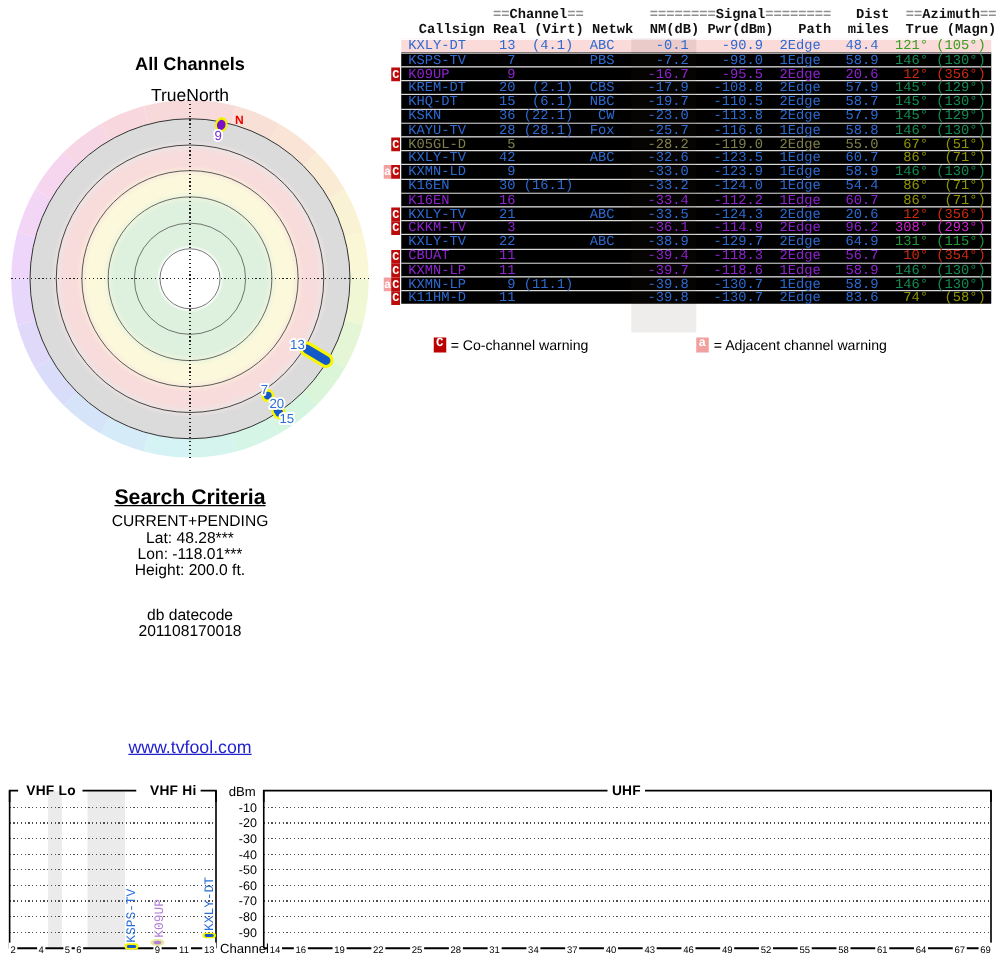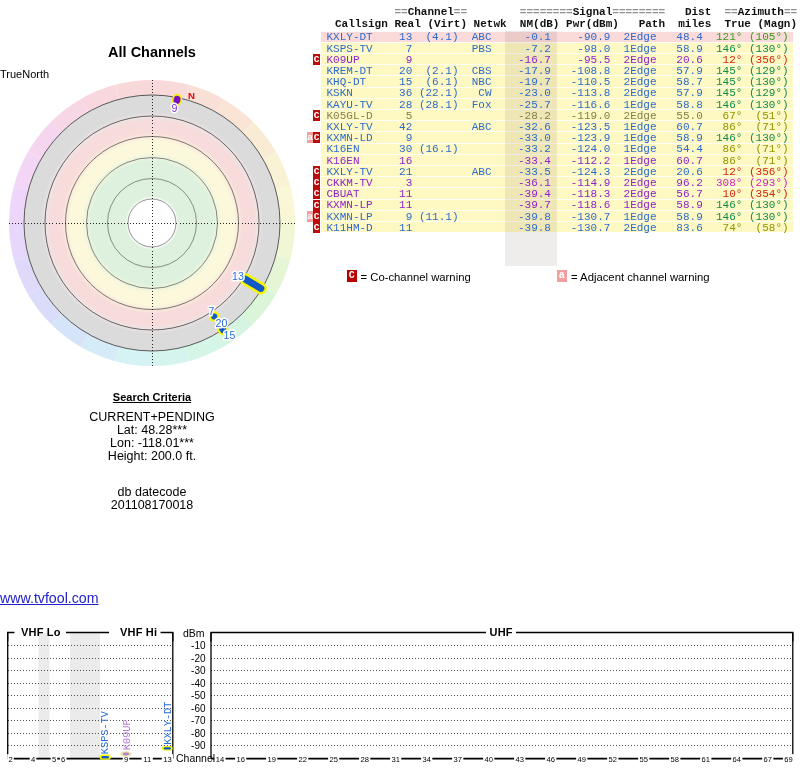--- a/index.html
+++ b/index.html
@@ -2,39 +2,39 @@
 <html><head><meta charset="utf-8"><style>
 html,body{margin:0;padding:0;background:#fff;width:800px;height:768px;position:relative;overflow:hidden}
 body{font-family:"Liberation Sans",sans-serif}
 .dot{stroke:#4f4f4f;stroke-width:1;stroke-dasharray:1 2;shape-rendering:crispEdges}
 .dot2{stroke:#222;stroke-width:1;stroke-dasharray:1 2.1;shape-rendering:crispEdges}
 .frm{stroke:#000;stroke-width:1.3;fill:none}
 .blab{font-family:"Liberation Sans",sans-serif;fill:#000}
 .hdr{font-family:"Liberation Sans",sans-serif;font-weight:bold;font-size:11px;fill:#000;letter-spacing:.2px}
 .stn{font-family:"Liberation Mono",monospace;font-size:10.3px}
 #title{position:absolute;left:0;top:44px;width:304px;text-align:center;font-size:14.5px;font-weight:bold}
-#tnorth{position:absolute;left:0;top:67.5px;width:304px;text-align:left;font-size:11px}
+#tnorth{position:absolute;left:0;top:67.5px;width:304px;text-align:center;font-size:14px}
 #tblhead{position:absolute;left:329px;top:6.2px;width:473px;font:bold 11px "Liberation Mono",monospace;line-height:12.3px;white-space:pre;padding-left:6px;box-sizing:border-box;color:#111}
 #tblhead .ul{text-decoration-skip-ink:none;text-decoration-thickness:1px;text-underline-offset:1.5px}
 .gy{color:#909090}
 #tbl{position:absolute;left:320.5px;top:30.5px;width:472.5px}
-.trow{position:relative;height:11.215px;background:#fef9c3;box-shadow:inset 0 1px 0 rgba(255,255,255,.85);font:11px "Liberation Mono",monospace;white-space:pre}
+.trow{position:relative;height:11.215px;background:#000000;box-shadow:inset 0 1px 0 rgba(255,255,255,.85);font:11px "Liberation Mono",monospace;white-space:pre}
 .trow.pinkrow{background:#fbdada}
 .tx{position:absolute;left:6px;top:0.95px}
 #nmshade{position:absolute;left:184.5px;top:0;width:51.5px;height:235.6px;background:rgba(70,40,40,.088);z-index:5}
 .trow .tx{z-index:6}
 .wc{position:absolute;left:-7.5px;top:1.1px;width:7.3px;height:11px;background:#bb0c0c;color:#fff;font:bold 9.5px "Liberation Mono",monospace;text-align:center;line-height:11px;z-index:7}
 .wa{position:absolute;left:-14px;top:1.1px;width:7.3px;height:11px;background:#f2a0a0;color:#fff;font:bold 9.5px "Liberation Mono",monospace;text-align:center;line-height:11px;z-index:7}
 #legend{position:absolute;left:347px;top:270.2px;height:12px;font-family:"Liberation Sans",sans-serif}
 .lbx{position:absolute;top:0;width:9.5px;height:11.6px;background:#bb0000;color:#fff;font:bold 10px "Liberation Mono",monospace;text-align:center;line-height:11.5px}
 .lba{background:#f29f9f}
 .ltx{position:absolute;top:0.6px;font-size:11.3px;color:#000;white-space:pre}
 #search{position:absolute;left:0;top:391px;width:304px;text-align:center;font-size:12.5px;line-height:13px;color:#000}
-#search .sc{font-weight:bold;text-decoration:underline;font-size:11px}
-#link{position:absolute;left:0;top:589.5px;width:304px;text-align:left;font-size:14.2px}
+#search .sc{font-weight:bold;text-decoration:underline;font-size:17px}
+#link{position:absolute;left:0;top:589.5px;width:304px;text-align:center;font-size:14.2px}
 #link span{color:#2222cc;text-decoration:underline}
 </style></head>
 <body>
 <svg width="800" height="768" viewBox="0 0 800 768" xmlns="http://www.w3.org/2000/svg" style="position:absolute;left:0;top:0">
 <defs>
 <radialGradient id="rg" gradientUnits="userSpaceOnUse" cx="152" cy="223" r="128">
 <stop offset="0.0000" stop-color="#ffffff"></stop>
 <stop offset="0.1891" stop-color="#ffffff"></stop>
 <stop offset="0.2094" stop-color="#def1de"></stop>
 <stop offset="0.4766" stop-color="#def1de"></stop>
@@ -224,20 +224,21 @@
 <div class="trow "><div class="tx"><span style="color:#2d6ad0">KHQ-DT     15  (6.1)  NBC  </span><span style="color:#2d6ad0">  -19.7   -110.5  2Edge   58.7</span><span style="color:#128a50">  145° (130°)</span></div></div>
 <div class="trow "><div class="tx"><span style="color:#2d6ad0">KSKN       36 (22.1)   CW  </span><span style="color:#2d6ad0">  -23.0   -113.8  2Edge   57.9</span><span style="color:#128a50">  145° (129°)</span></div></div>
 <div class="trow "><div class="tx"><span style="color:#2d6ad0">KAYU-TV    28 (28.1)  Fox  </span><span style="color:#2d6ad0">  -25.7   -116.6  1Edge   58.8</span><span style="color:#128a50">  146° (130°)</span></div></div>
 <div class="trow "><span class="wc">C</span><div class="tx"><span style="color:#80804d">K05GL-D     5              </span><span style="color:#80804d">  -28.2   -119.0  2Edge   55.0</span><span style="color:#8f9400">   67°  (51°)</span></div></div>
 <div class="trow "><div class="tx"><span style="color:#2d6ad0">KXLY-TV    42         ABC  </span><span style="color:#2d6ad0">  -32.6   -123.5  1Edge   60.7</span><span style="color:#8f9400">   86°  (71°)</span></div></div>
 <div class="trow "><span class="wa">a</span><span class="wc">C</span><div class="tx"><span style="color:#2d6ad0">KXMN-LD     9              </span><span style="color:#2d6ad0">  -33.0   -123.9  1Edge   58.9</span><span style="color:#128a50">  146° (130°)</span></div></div>
 <div class="trow "><div class="tx"><span style="color:#2d6ad0">K16EN      30 (16.1)       </span><span style="color:#2d6ad0">  -33.2   -124.0  1Edge   54.4</span><span style="color:#8f9400">   86°  (71°)</span></div></div>
 <div class="trow "><div class="tx"><span style="color:#8e22cf">K16EN      16              </span><span style="color:#8e22cf">  -33.4   -112.2  1Edge   60.7</span><span style="color:#8f9400">   86°  (71°)</span></div></div>
 <div class="trow "><span class="wc">C</span><div class="tx"><span style="color:#2d6ad0">KXLY-TV    21         ABC  </span><span style="color:#2d6ad0">  -33.5   -124.3  2Edge   20.6</span><span style="color:#cc2810">   12° (356°)</span></div></div>
 <div class="trow "><span class="wc">C</span><div class="tx"><span style="color:#8e22cf">CKKM-TV     3              </span><span style="color:#8e22cf">  -36.1   -114.9  2Edge   96.2</span><span style="color:#cc22cc">  308° (293°)</span></div></div>
+<div class="trow "><div class="tx"><span style="color:#2d6ad0">KXLY-TV    22         ABC  </span><span style="color:#2d6ad0">  -38.9   -129.7  2Edge   64.9</span><span style="color:#1f9733">  131° (115°)</span></div></div>
 <div class="trow "><span class="wc">C</span><div class="tx"><span style="color:#8e22cf">CBUAT      11              </span><span style="color:#8e22cf">  -39.4   -118.3  2Edge   56.7</span><span style="color:#cc2810">   10° (354°)</span></div></div>
 <div class="trow "><span class="wc">C</span><div class="tx"><span style="color:#8e22cf">KXMN-LP    11              </span><span style="color:#8e22cf">  -39.7   -118.6  1Edge   58.9</span><span style="color:#128a50">  146° (130°)</span></div></div>
 <div class="trow "><span class="wa">a</span><span class="wc">C</span><div class="tx"><span style="color:#2d6ad0">KXMN-LP     9 (11.1)       </span><span style="color:#2d6ad0">  -39.8   -130.7  1Edge   58.9</span><span style="color:#128a50">  146° (130°)</span></div></div>
 <div class="trow "><span class="wc">C</span><div class="tx"><span style="color:#2d6ad0">K11HM-D    11              </span><span style="color:#2d6ad0">  -39.8   -130.7  2Edge   83.6</span><span style="color:#8f9400">   74°  (58°)</span></div></div>
 </div>
 <div id="legend">
     <span class="lbx" style="left:0">C</span>
     <span class="ltx" style="left:13.5px">= Co-channel warning</span>
     <span class="lbx lba" style="left:210px">a</span>
     <span class="ltx" style="left:224px">= Adjacent channel warning</span>

